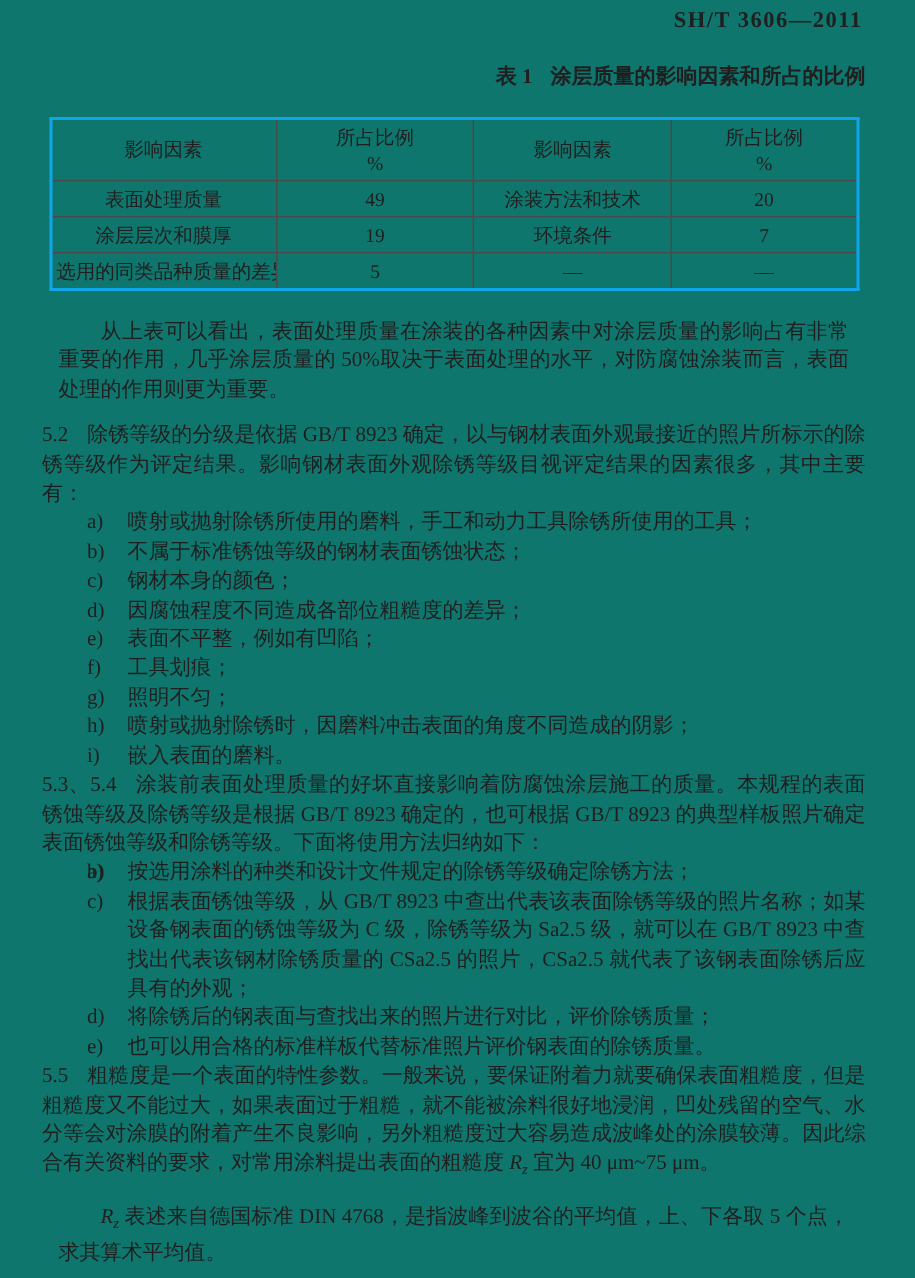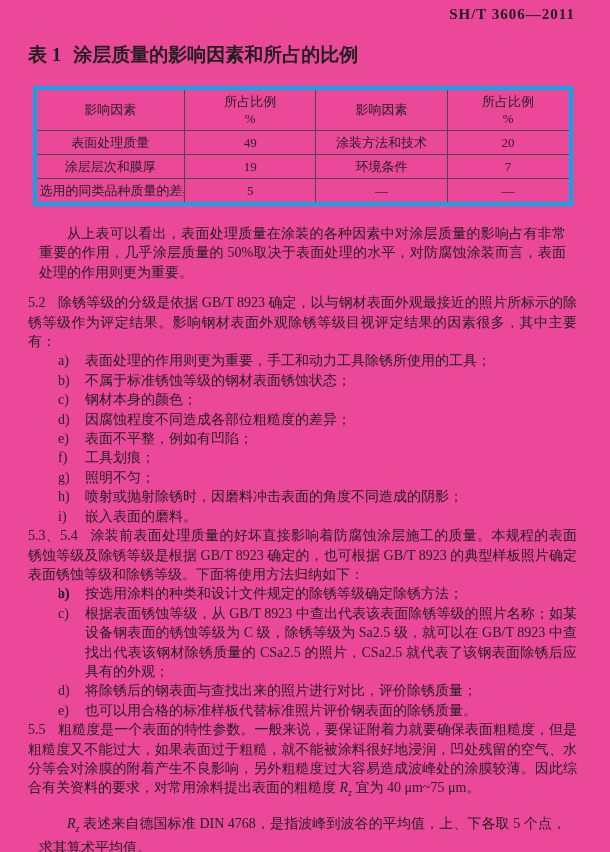--- a/index.html
+++ b/index.html
@@ -2,50 +2,50 @@
 <html lang="zh"><head>
 <meta charset="utf-8">
 <style>
   html, body { margin: 0; padding: 0; }
   body { background: #d9d9d9; }
   .page {
     position: relative;
     width: 610px;
     height: 852px;
     margin: 0 auto;
-    background: #ec4899;
+    background: #0f766e;
     color: #1f1f1f;
     font-family: "Liberation Serif", serif;
     box-sizing: border-box;
     padding: 6px 33px 0 28px;
     overflow: hidden;
   }
   
   .std-code {
     text-align: right;
     font-weight: bold;
     font-size: 15px;
     letter-spacing: 1px;
     padding-right: 2px;
     height: 22px;
   }
   
   .table-caption {
-    text-align: left;
+    text-align: right;
     font-weight: bold;
-    font-size: 19px;
+    font-size: 14px;
     margin: 14px 0 6px 0;
   }
   .table-caption .cap-label { margin-right: 12px; }
   
   table.factors {
     width: 540px;
     margin: 18px auto;
     border-collapse: collapse;
-    border: 4px solid #0ea5e9;
+    border: 2px solid #0ea5e9;
     font-size: 13px;
     table-layout: fixed;
   }
   table.factors th, table.factors td {
     border: 1px solid #4a4a4a;
     text-align: center;
     vertical-align: middle;
     font-weight: normal;
     padding: 1px 3px;
     overflow: hidden;
@@ -125,21 +125,21 @@
 
   <div class="doc-body">
 
     <p class="para">从上表可以看出，表面处理质量在涂装的各种因素中对涂层质量的影响占有非常重要的作用，几乎涂层质量的 50%取决于表面处理的水平，对防腐蚀涂装而言，表面处理的作用则更为重要。</p>
 
     <p class="clause">
       <span class="clause-num">5.2</span><span>除锈等级的分级是依据 GB/T 8923 确定，以与钢材表面外观最接近的照片所标示的除锈等级作为评定结果。影响钢材表面外观除锈等级目视评定结果的因素很多，其中主要有：</span>
     </p>
 
     <div>
-      <p class="li"><span class="li-label">a)</span><span>表面处理的作用则更为重要，手工和动力工具除锈所使用的工具；</span></p>
+      <p class="li"><span class="li-label">a)</span><span>喷射或抛射除锈所使用的磨料，手工和动力工具除锈所使用的工具；</span></p>
       <p class="li"><span class="li-label">b)</span><span>不属于标准锈蚀等级的钢材表面锈蚀状态；</span></p>
       <p class="li"><span class="li-label">c)</span><span>钢材本身的颜色；</span></p>
       <p class="li"><span class="li-label">d)</span><span>因腐蚀程度不同造成各部位粗糙度的差异；</span></p>
       <p class="li"><span class="li-label">e)</span><span>表面不平整，例如有凹陷；</span></p>
       <p class="li"><span class="li-label">f)</span><span>工具划痕；</span></p>
       <p class="li"><span class="li-label">g)</span><span>照明不匀；</span></p>
       <p class="li"><span class="li-label">h)</span><span>喷射或抛射除锈时，因磨料冲击表面的角度不同造成的阴影；</span></p>
       <p class="li"><span class="li-label">i)</span><span>嵌入表面的磨料。</span></p>
     </div>
 

